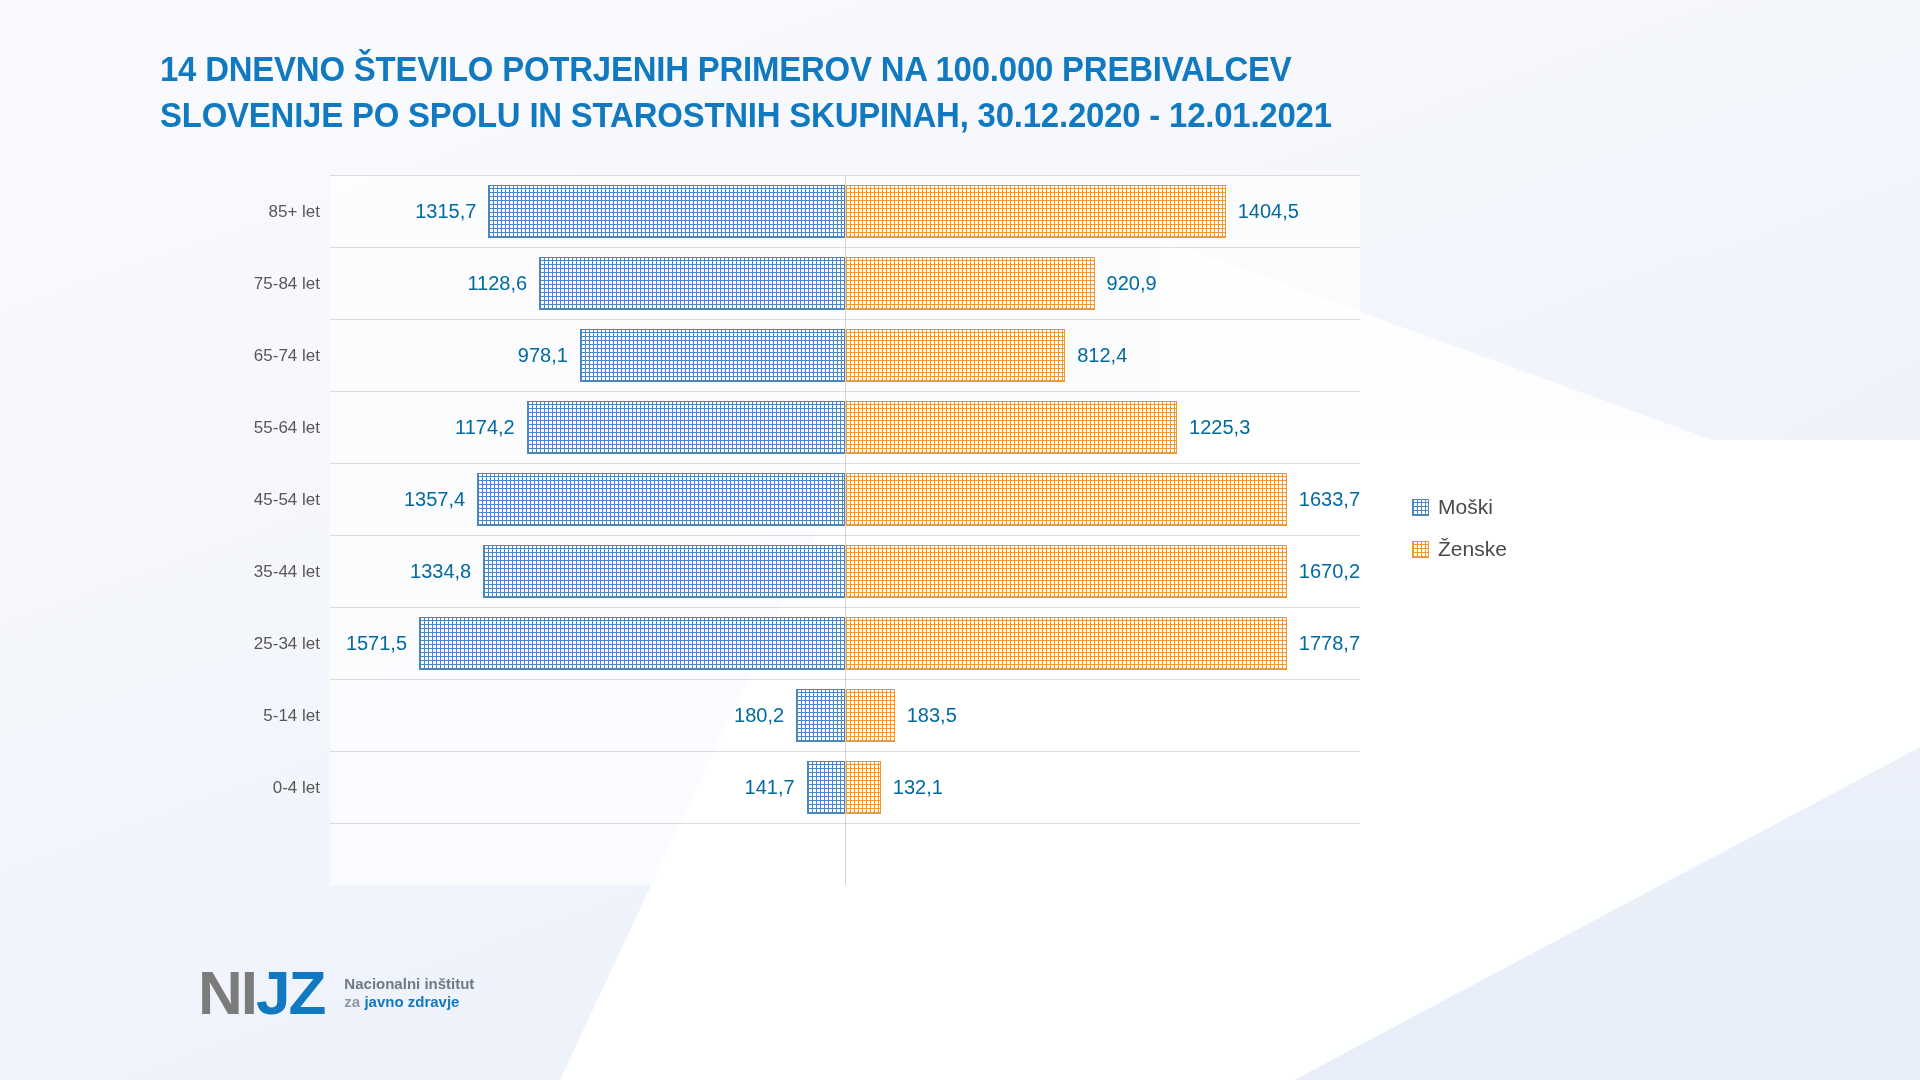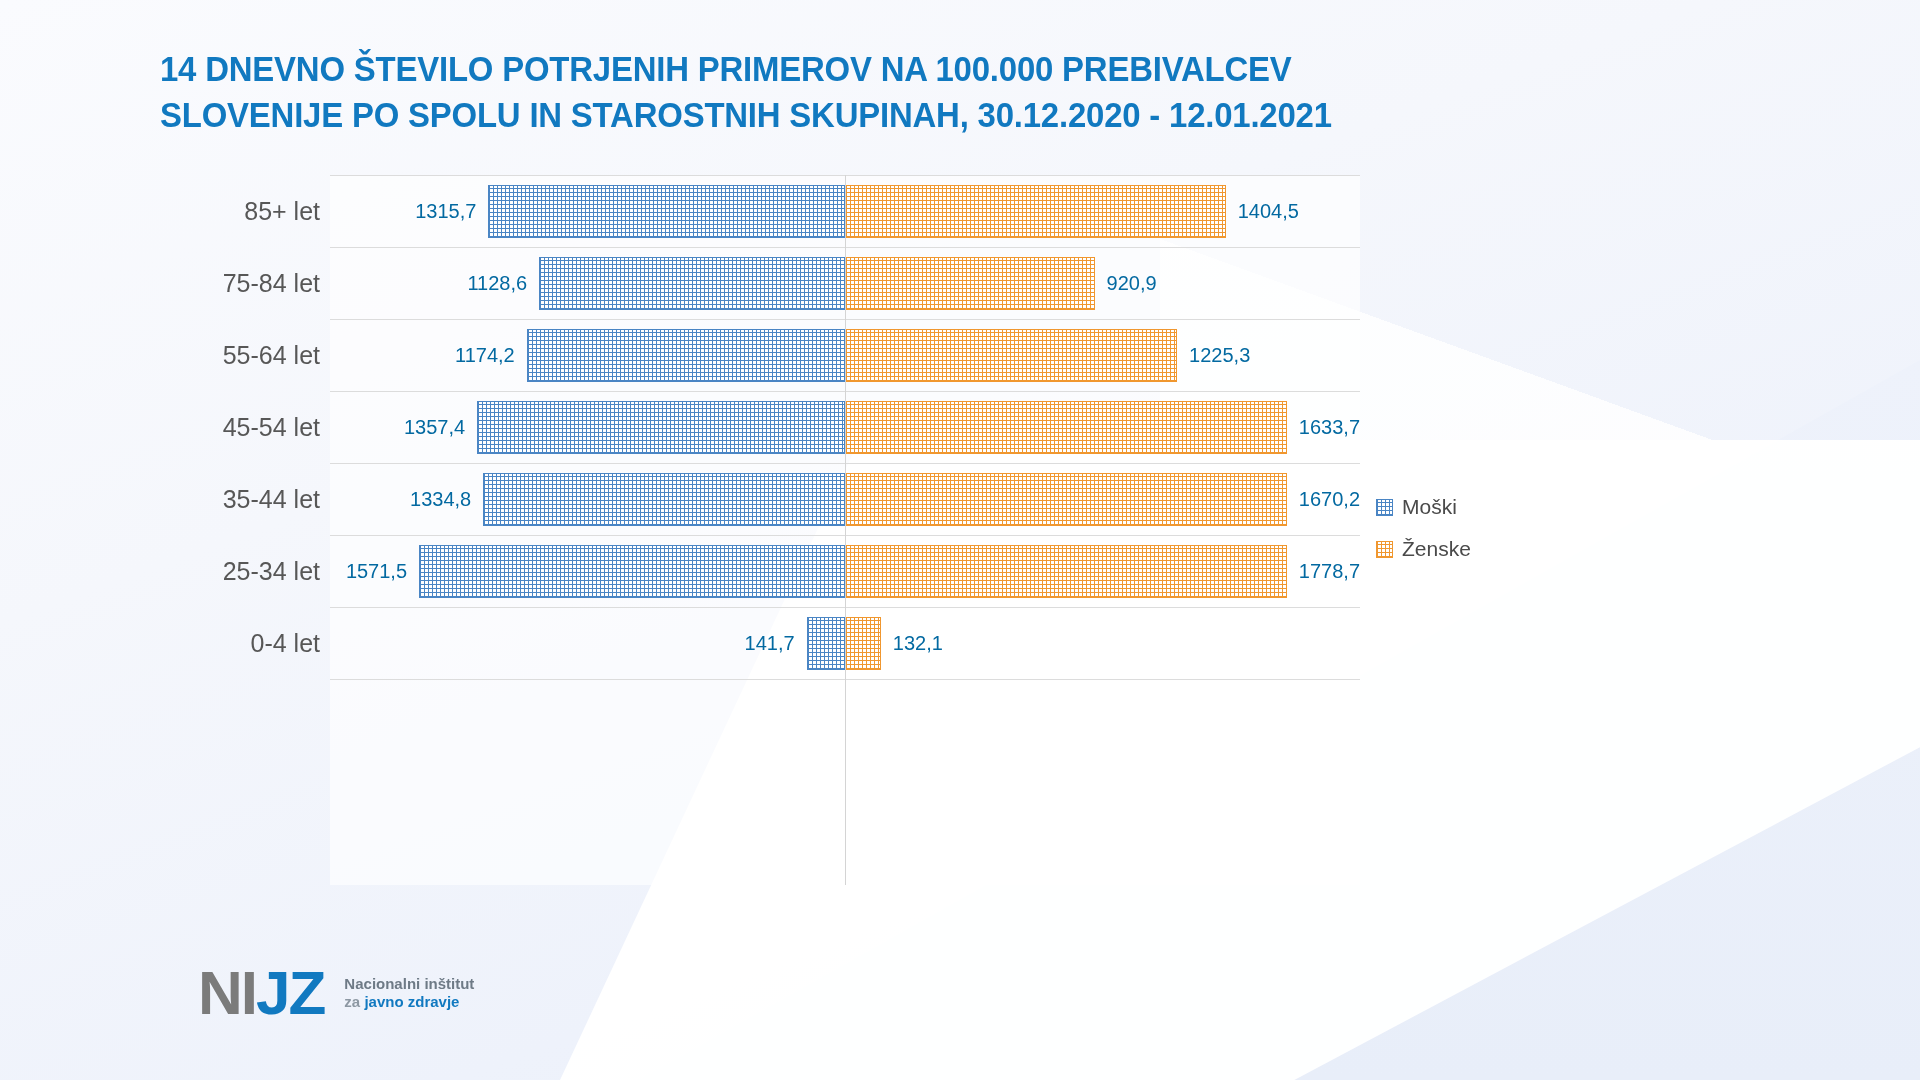--- a/index.html
+++ b/index.html
@@ -56,21 +56,21 @@
   .row{
     position:relative;
     height:71px;
     border-bottom:1px solid #dcdcdc;
     display:flex;align-items:stretch;
   }
   .row:first-child{border-top:1px solid #dcdcdc;}
   .cat-label{
     position:absolute;left:-135px;top:0;width:125px;height:71px;
     display:flex;align-items:center;justify-content:flex-end;
-    font-size:25px;color:#575757;
+    font-size:17px;color:#575757;
   }
   .half{
     position:relative;height:100%;display:flex;align-items:center;
   }
   .half.left{flex:0 0 50%;justify-content:flex-end;}
   .half.right{flex:0 0 50%;justify-content:flex-start;}
 
   .bar{
     height:53px;
     box-sizing:border-box;
@@ -95,21 +95,21 @@
   .vlabel.left{margin-right:12px;}
   .vlabel.right{margin-left:12px;}
 
   #axis-center{
     position:absolute;left:50%;top:0;bottom:0;width:1px;
     background:#d4d4d4;
   }
 
   
   #legend{
-    position:absolute;left:1376px;top:495px;
+    position:absolute;left:1412px;top:495px;
   }
   .legend-item{
     display:flex;align-items:center;margin-bottom:18px;
   }
   .swatch{
     width:15px;height:15px;margin-right:9px;
     background-color:#ffffff;
   }
   .swatch.male{
     background-image:
@@ -172,20 +172,31 @@
           <div class="half left">
             <span class="vlabel left">1128,6</span>
             <div class="bar male" style="width: 59.4%;"></div>
           </div>
           <div class="half right">
             <div class="bar female" style="width: 48.4684%;"></div>
             <span class="vlabel right">920,9</span>
           </div>
         </div>
         <div class="row">
+          <div class="cat-label">65-74 let</div>
+          <div class="half left">
+            <span class="vlabel left">978,1</span>
+            <div class="bar male" style="width: 51.4789%;"></div>
+          </div>
+          <div class="half right">
+            <div class="bar female" style="width: 42.7579%;"></div>
+            <span class="vlabel right">812,4</span>
+          </div>
+        </div>
+        <div class="row">
           <div class="cat-label">55-64 let</div>
           <div class="half left">
             <span class="vlabel left">1174,2</span>
             <div class="bar male" style="width: 61.8%;"></div>
           </div>
           <div class="half right">
             <div class="bar female" style="width: 64.4895%;"></div>
             <span class="vlabel right">1225,3</span>
           </div>
         </div>
@@ -213,20 +224,31 @@
         </div>
         <div class="row">
           <div class="cat-label">25-34 let</div>
           <div class="half left">
             <span class="vlabel left">1571,5</span>
             <div class="bar male" style="width: 82.7105%;"></div>
           </div>
           <div class="half right">
             <div class="bar female" style="width: 93.6158%;"></div>
             <span class="vlabel right">1778,7</span>
+          </div>
+        </div>
+        <div class="row">
+          <div class="cat-label">5-14 let</div>
+          <div class="half left">
+            <span class="vlabel left">180,2</span>
+            <div class="bar male" style="width: 9.48421%;"></div>
+          </div>
+          <div class="half right">
+            <div class="bar female" style="width: 9.65789%;"></div>
+            <span class="vlabel right">183,5</span>
           </div>
         </div>
         <div class="row">
           <div class="cat-label">0-4 let</div>
           <div class="half left">
             <span class="vlabel left">141,7</span>
             <div class="bar male" style="width: 7.45789%;"></div>
           </div>
           <div class="half right">
             <div class="bar female" style="width: 6.95263%;"></div>

